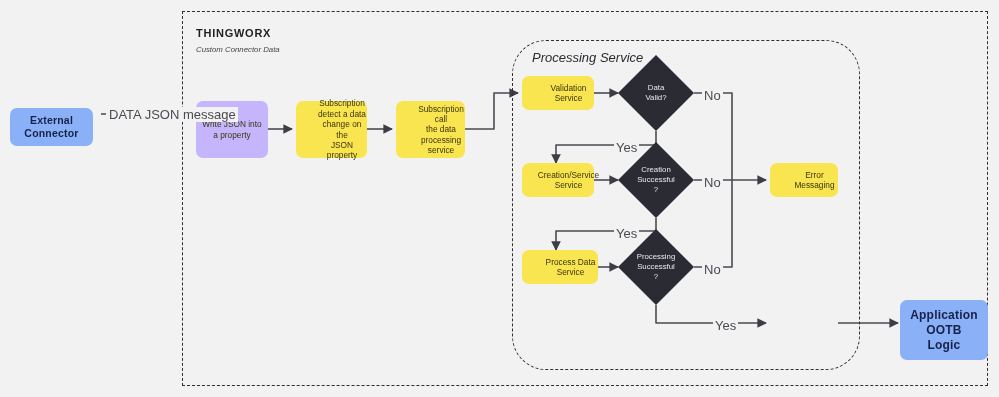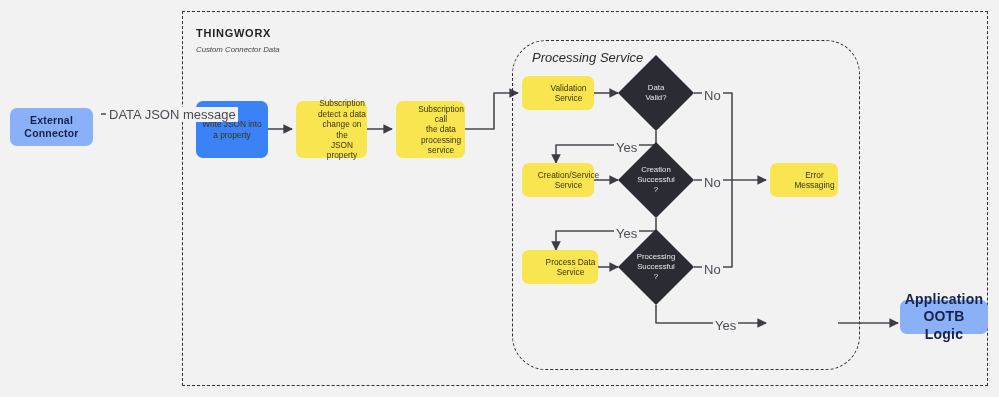--- a/index.html
+++ b/index.html
@@ -42,21 +42,21 @@
     font-size: 10.5px;
     letter-spacing: .2px;
   }
   .node.yellow {
     background: #f9e54f;
     color: #3b3410;
     font-size: 8.3px;
     padding-left: 21px;
   }
   .node.yellow-deep {
-    background: #3b82f6;
+    background: #c4b5fd;
     color: #3b3410;
     font-size: 8.3px;
   }
 
   
   .diamond {
     position: absolute;
     z-index: 3;
   }
   .diamond .shape {
@@ -227,21 +227,21 @@
 
   <div class="node yellow" style="left:522px; top:163px; width:72px; height:34px;">Creation/Service
 Service</div>
 
   <div class="node yellow" style="left:522px; top:250px; width:76px; height:34px;">Process Data
 Service</div>
 
   <div class="node yellow" style="left:770px; top:163px; width:68px; height:34px;">Error Messaging</div>
 
 
-  <div class="node blue" style="left:900px; top:300px; width:88px; height:34px; font-size:14px;">Application OOTB
+  <div class="node blue" style="left:900px; top:300px; width:88px; height:60px; font-size:12px;">Application OOTB
 Logic</div>
 
   <div class="diamond" style="left:618px; top:55px; width:76px; height:76px;">
     <div class="shape"></div>
     <div class="dlabel">Data
 Valid?</div>
   </div>
 
   <div class="diamond" style="left:618px; top:142px; width:76px; height:76px;">
     <div class="shape"></div>

